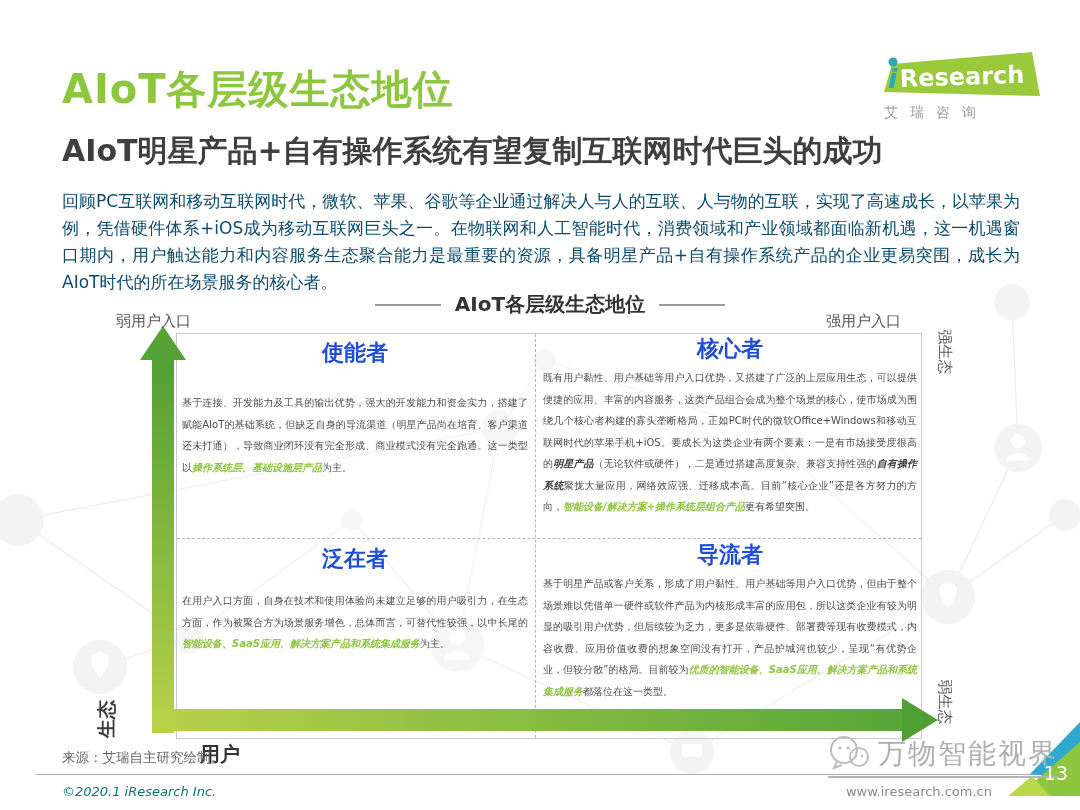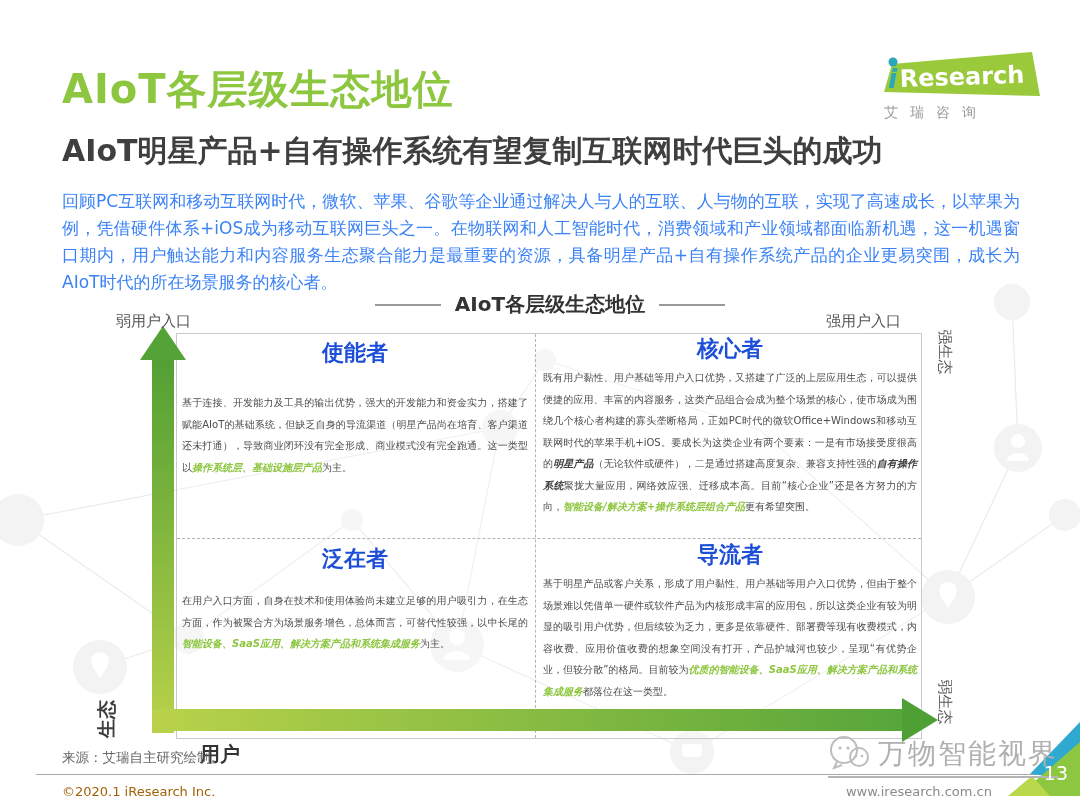--- a/index.html
+++ b/index.html
@@ -12,21 +12,21 @@
 
   
   .page-title { position:absolute; left:62px; top:62px; font-size:40px; font-weight:bold;
                 color:#8dc63f; letter-spacing:1px; z-index:3; }
   .logo { position:absolute; left:880px; top:52px; width:160px; z-index:3; }
   .logo-cn { position:absolute; left:884px; top:104px; width:148px; font-size:14px; color:#9a9a9a;
              letter-spacing:12px; white-space:nowrap; z-index:3; }
   .sub-title { position:absolute; left:62px; top:131px; font-size:30px; font-weight:bold;
                color:#3f3f3f; z-index:3; white-space:nowrap; }
   .intro { position:absolute; left:62px; top:188px; width:958px; font-size:17px; line-height:27px;
-           color:#3b82f6; text-align:justify; z-index:3; }
+           color:#0c4a6e; text-align:justify; z-index:3; }
 
   
   .chart-title-row { position:absolute; left:330px; top:291px; width:440px; display:flex;
                      align-items:center; justify-content:center; gap:14px; z-index:3; }
   .chart-title-row .tline { height:2px; width:66px; background:#9a9a9a; }
   .chart-title { font-size:20px; font-weight:bold; color:#333; white-space:nowrap; }
 
   .axis-lab { position:absolute; font-size:15px; color:#555; z-index:3; white-space:nowrap; }
   .lab-tl { left:116px; top:312px; }
   .lab-tr { left:826px; top:312px; }
@@ -66,21 +66,21 @@
   .h-head  { position:absolute; left:902px; top:698px; width:0; height:0; z-index:2;
              border-top:22px solid transparent; border-bottom:22px solid transparent;
              border-left:36px solid #4ea035; }
 
   
   .source { position:absolute; left:62px; top:749px; font-size:13.5px; color:#666; z-index:4; }
   .watermark { position:absolute; left:828px; top:735px; display:flex; align-items:flex-start;
                gap:6px; z-index:6; border-bottom:2px solid #b5b5b5; padding-bottom:3px; }
   .watermark .wm-text { font-size:28px; color:#b0b0b0; letter-spacing:2px; white-space:nowrap; }
   .foot-line { position:absolute; left:36px; top:774px; width:1008px; height:1px; background:#aaa; z-index:4; }
-  .copyright { position:absolute; left:62px; top:784px; font-size:13px; color:#a16207; z-index:4; }
+  .copyright { position:absolute; left:62px; top:784px; font-size:13px; color:#0f766e; z-index:4;font-style:italic; }
   .site-url  { position:absolute; right:88px; top:784px; font-size:13px; color:#8a8a8a; z-index:4; }
   .corner { position:absolute; right:0; bottom:0; width:80px; height:80px; z-index:5; }
   .page-num { position:absolute; right:12px; bottom:12px; font-size:19px; color:#fff; z-index:6; }
 </style>
 </head>
 <body>
 
 <div class="page">
 
   <svg class="bg-net" width="1080" height="810">

